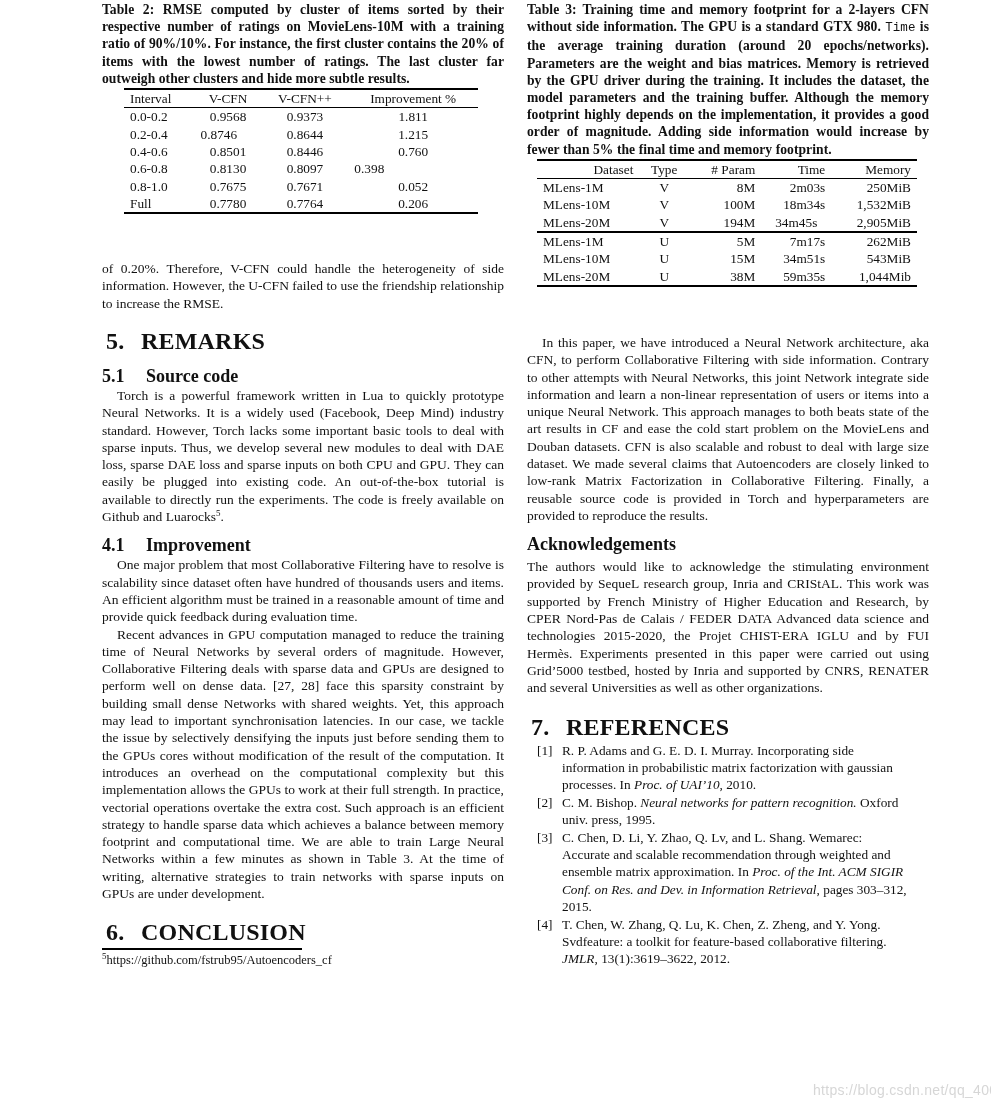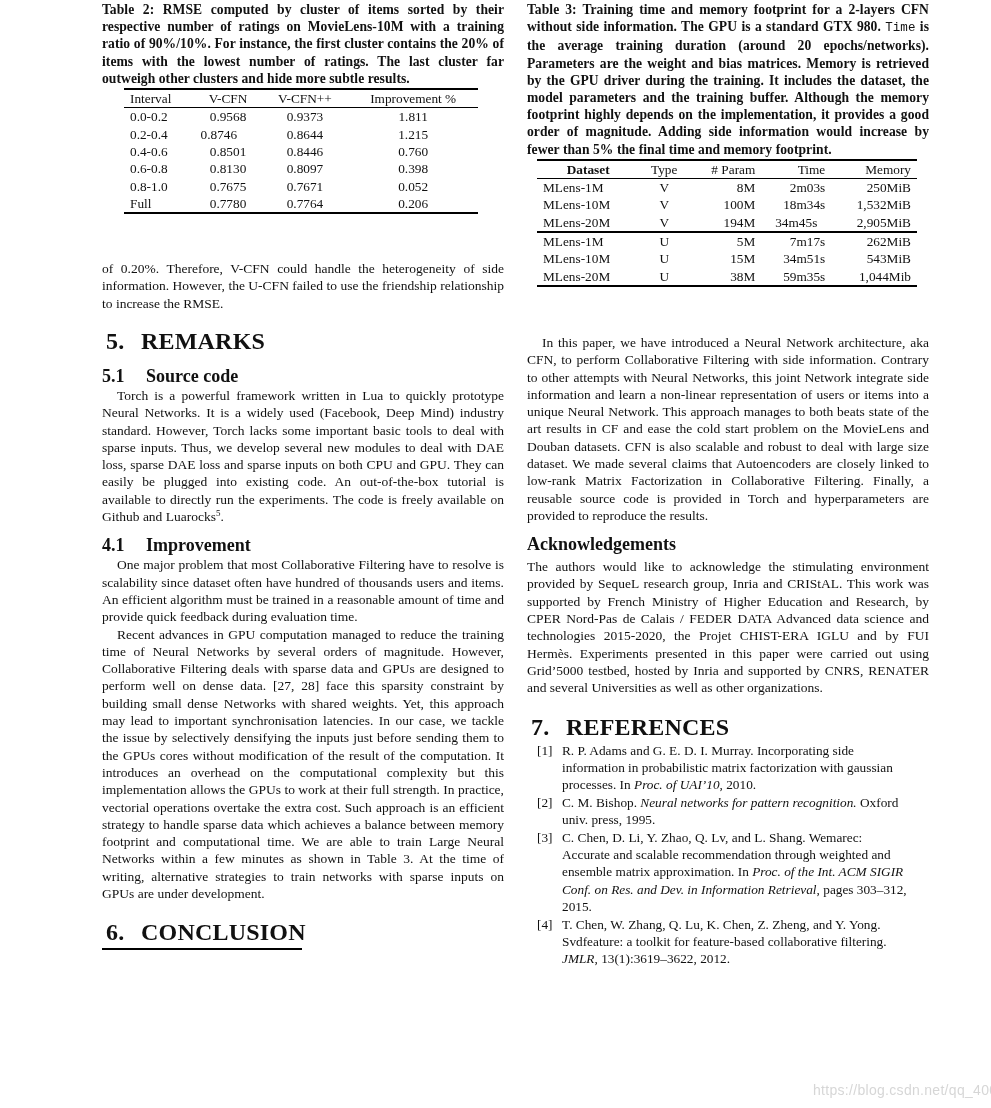--- a/index.html
+++ b/index.html
@@ -63,21 +63,21 @@
         <tr>
           <td style="text-align: left;">0.4-0.6</td>
           <td style="text-align: center;">0.8501</td>
           <td style="text-align: center;">0.8446</td>
           <td style="text-align: center;">0.760</td>
         </tr>
         <tr>
           <td style="text-align: left;">0.6-0.8</td>
           <td style="text-align: center;">0.8130</td>
           <td style="text-align: center;">0.8097</td>
-          <td style="text-align: center;">0.398</td>
+          <td style="">0.398</td>
         </tr>
         <tr>
           <td style="text-align: left;">0.8-1.0</td>
           <td style="text-align: center;">0.7675</td>
           <td style="text-align: center;">0.7671</td>
           <td style="text-align: center;">0.052</td>
         </tr>
         <tr class="last">
           <td style="text-align: left;">Full</td>
           <td style="text-align: center;">0.7780</td>
@@ -104,31 +104,34 @@
     <span class="num">4.1</span><span>Improvement</span>
   </h3>
   <p class="body-text indent">One major problem that most Collaborative Filtering have to resolve is scalability since dataset often have hundred of thousands users and items. An efficient algorithm must be trained in a reasonable amount of time and provide quick feedback during evaluation time.</p>
   <p class="body-text indent">Recent advances in GPU computation managed to reduce the training time of Neural Networks by several orders of magnitude. However, Collaborative Filtering deals with sparse data and GPUs are designed to perform well on dense data. [27, 28] face this sparsity constraint by building small dense Networks with shared weights. Yet, this approach may lead to important synchronisation latencies. In our case, we tackle the issue by selectively densifying the inputs just before sending them to the GPUs cores without modification of the result of the computation. It introduces an overhead on the computational complexity but this implementation allows the GPUs to work at their full strength. In practice, vectorial operations overtake the extra cost. Such approach is an efficient strategy to handle sparse data which achieves a balance between memory footprint and computational time. We are able to train Large Neural Networks within a few minutes as shown in Table 3. At the time of writing, alternative strategies to train networks with sparse inputs on GPUs are under development.</p>
 
   <h2 class="sec" style="margin-top:19px;">
     <span class="num">6.</span><span>CONCLUSION</span>
   </h2>
 
   <div class="footnote-rule" style="margin-top:5px;"></div>
+  <p class="footnote" style="margin-top:2px;">
+    <sup>5</sup><span>https://github.com/fstrub95/Autoencoders_cf</span>
+  </p>
 </div>
 
 <div id="right" class="col">
   <p class="caption" style="margin-top:1px;">
     <span>Table 3: Training time and memory footprint for a 2-layers CFN without side information. The GPU is a standard GTX 980. </span><code>Time</code><span> is the average training duration (around 20 epochs/networks). Parameters are the weight and bias matrices. Memory is retrieved by the GPU driver during the training. It includes the dataset, the model parameters and the training buffer. Although the memory footprint highly depends on the implementation, it provides a good order of magnitude. Adding side information would increase by fewer than 5% the final time and memory footprint.</span>
   </p>
 
   <table class="booktabs" style="margin-left:10px; margin-top:1px; width:380px;">
     <thead>
       <tr>
-        <th style="text-align:center;font-weight:bold;">Dataset</th>
+        <th style="text-align:right;">Dataset</th>
         <th style="text-align:center;">Type</th>
         <th style="text-align:right;"># Param</th>
         <th style="text-align:right;">Time</th>
         <th style="text-align:right;">Memory</th>
       </tr>
     </thead>
     <tbody id="t3body">
         <tr>
           <td style="text-align: left;">MLens-1M</td>
           <td style="text-align: center;">V</td>

